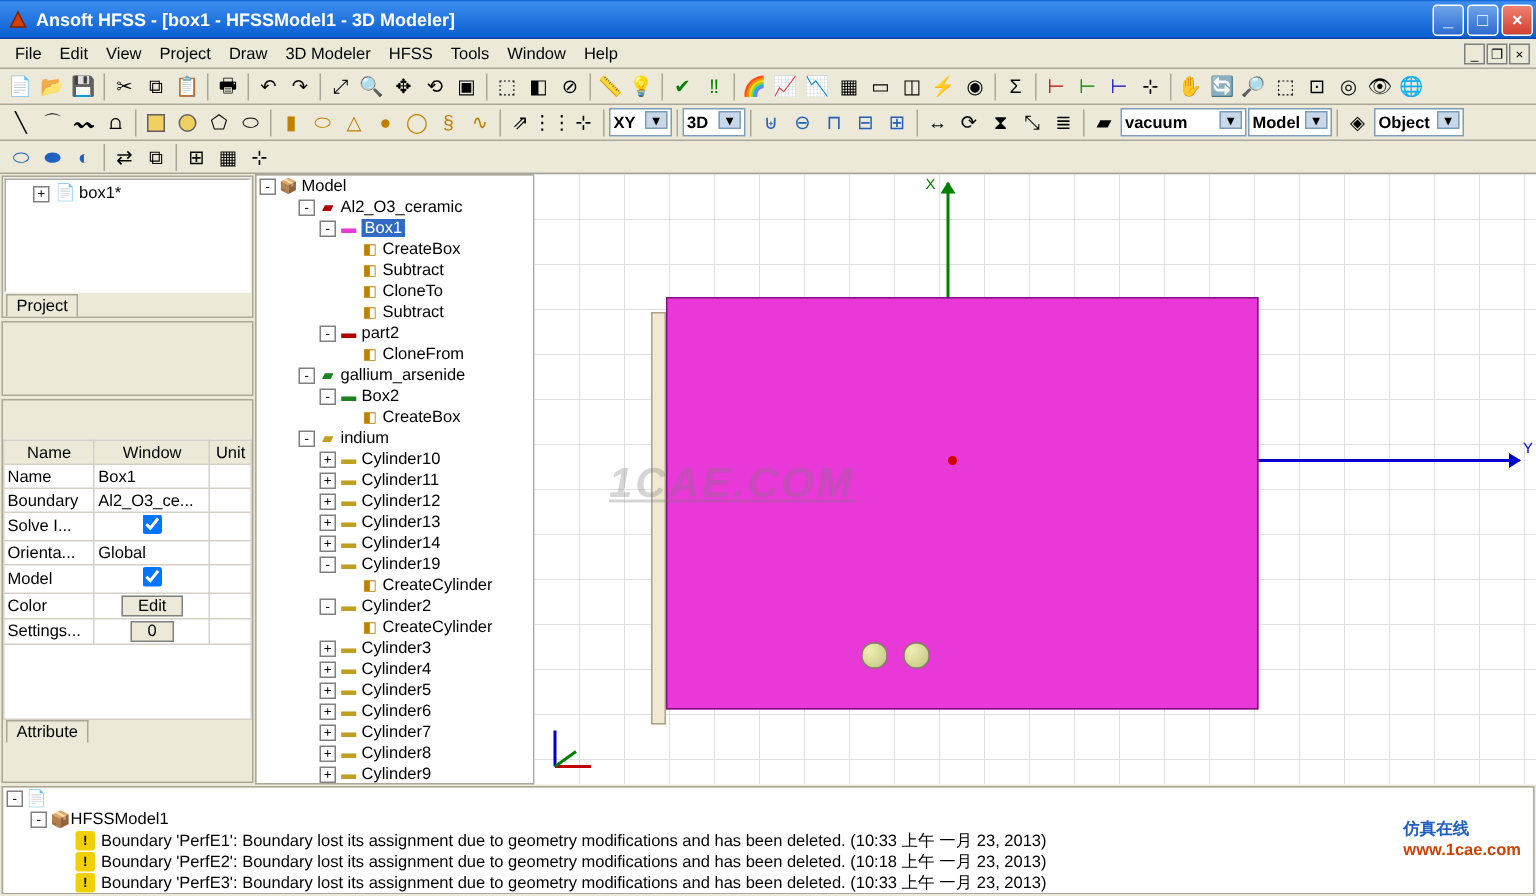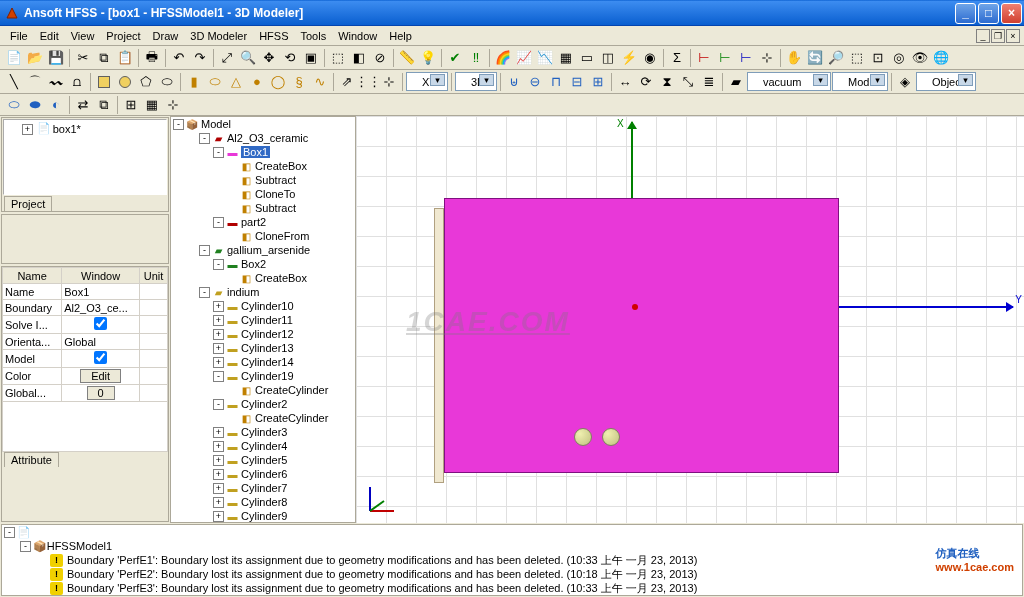--- a/index.html
+++ b/index.html
@@ -11,30 +11,30 @@
 .winbtn { width: 21px; height: 21px; background: linear-gradient(to bottom, #6fa5e8, #2c6bd0); border: 1px solid #fff; border-radius: 3px; display: flex; align-items: center; justify-content: center; color: white; font-weight: bold; font-size: 12px; }
 .winbtn.close { background: linear-gradient(to bottom, #f08070, #d04030); }
 .menubar { background: #ece9d8; height: 20px; display: flex; align-items: center; padding: 0 4px; border-bottom: 1px solid #aca899; position: relative; }
 .menubar .m { padding: 2px 6px; cursor: default; }
 .menubar .m u { text-decoration: underline; }
 .menubar .wb { margin-left: auto; display: flex; gap: 1px; }
 .menubar .wb span { width: 14px; height: 14px; border: 1px solid #808080; background: #ece9d8; display: inline-flex; align-items: center; justify-content: center; font-size: 9px; }
 .toolbar { background: #ece9d8; height: 24px; display: flex; align-items: center; padding: 1px 4px; border-bottom: 1px solid #aca899; gap: 1px; overflow: hidden; }
 .tbtn { width: 20px; height: 20px; display: inline-flex; align-items: center; justify-content: center; border: 1px solid transparent; font-size: 13px; }
 .sep { width: 1px; height: 18px; background: #aca899; margin: 0 2px; }
-.combo { height: 19px; background: white; border: 1px solid #7f9db9; display: inline-flex; align-items: center; padding: 0 16px 0 15px; position: relative; font-size: 11px; }
+.combo { height: 19px; background: white; border: 1px solid #7f9db9; display: inline-flex; align-items: center; padding: 0 16px 0 2px; position: relative; font-size: 11px; font-weight: bold; }
 .combo::after { content: "▾"; position: absolute; right: 2px; top: 1px; width: 13px; background: #c8d8e8; text-align: center; font-size: 9px; border: 1px solid #7f9db9; }
 .main { display: flex; height: 407px; }
 .leftcol { width: 170px; display: flex; flex-direction: column; }
 .panel { border: 1px solid #aca899; background: #ece9d8; margin: 1px; display: flex; flex-direction: column; }
 .projtree { flex: 0 0 auto; }
 .treewin { background: white; border: 1px inset #fff; height: 76px; padding: 2px; margin: 1px; overflow: hidden; }
 .treewin .node { padding-left: 16px; display: flex; align-items: center; gap: 2px; }
 .tablabel { background: #ece9d8; border-top: 1px solid #fff; padding: 1px 6px; display: inline-block; font-size: 11px; border: 1px solid #aca899; border-bottom: none; margin-left: 2px; }
-.propgrid { flex: 1; }
+.propgrid { flex: 1; justify-content: center; }
 .propgrid table { width: 100%; border-collapse: collapse; background: white; }
 .propgrid th, .propgrid td { border: 1px solid #d4d0c8; padding: 1px 2px; text-align: left; font-size: 11px; height: 16px; }
 .propgrid th { background: #ece9d8; font-weight: normal; text-align: center; }
 .propgrid .ck { text-align: center; }
 .propgrid .eb { text-align: center; background: #ece9d8; border: 1px solid #808080; display: inline-block; padding: 0 10px; }
 .spacer1 { height: 50px; border: 1px solid #aca899; margin: 1px; }
 .midcol { width: 186px; border: 1px solid #aca899; background: white; overflow-y: auto; overflow-x: hidden; font-size: 11px; }
 .mt { padding: 0; }
 .mt .row { display: flex; align-items: center; height: 14px; white-space: nowrap; }
 .mt .tw { width: 11px; height: 11px; border: 1px solid #808080; display: inline-flex; align-items: center; justify-content: center; font-size: 9px; line-height: 1; margin-right: 2px; background: white; flex: none; }
@@ -271,21 +271,21 @@
               <td>Model</td>
               <td class="ck"><input type="checkbox" checked="" style=""></td>
               <td></td>
             </tr>
             <tr>
               <td>Color</td>
               <td class="ck"><span class="eb">Edit</span></td>
               <td></td>
             </tr>
             <tr>
-              <td>Global...</td>
+              <td>Settings...</td>
               <td class="ck"><span class="eb">0</span></td>
               <td></td>
             </tr>
           </tbody>
       </table>
       <div style="height:50px;background:white;border:1px solid #d4d0c8;border-top:none"></div>
       <div><span class="tablabel">Attribute</span></div>
     </div>
   </div>
 

